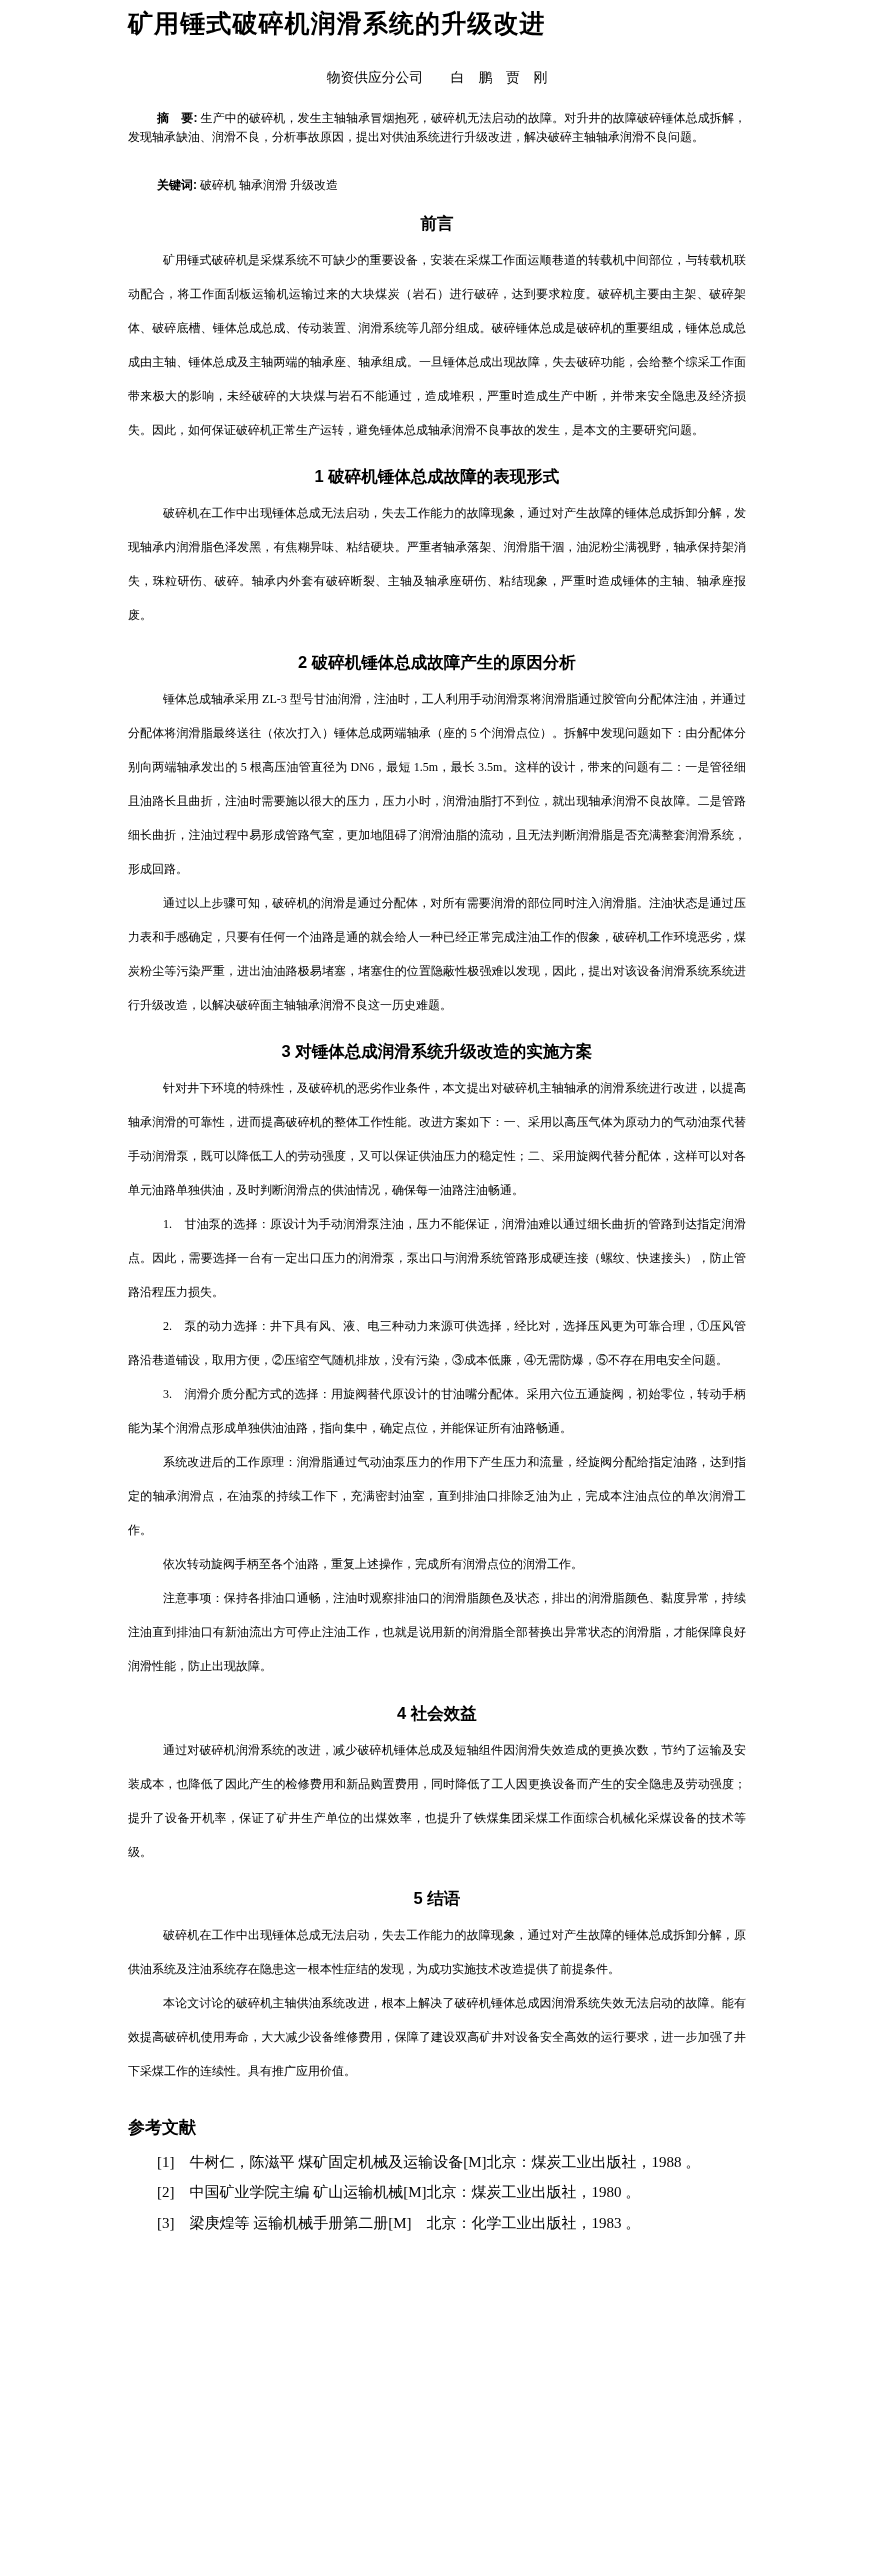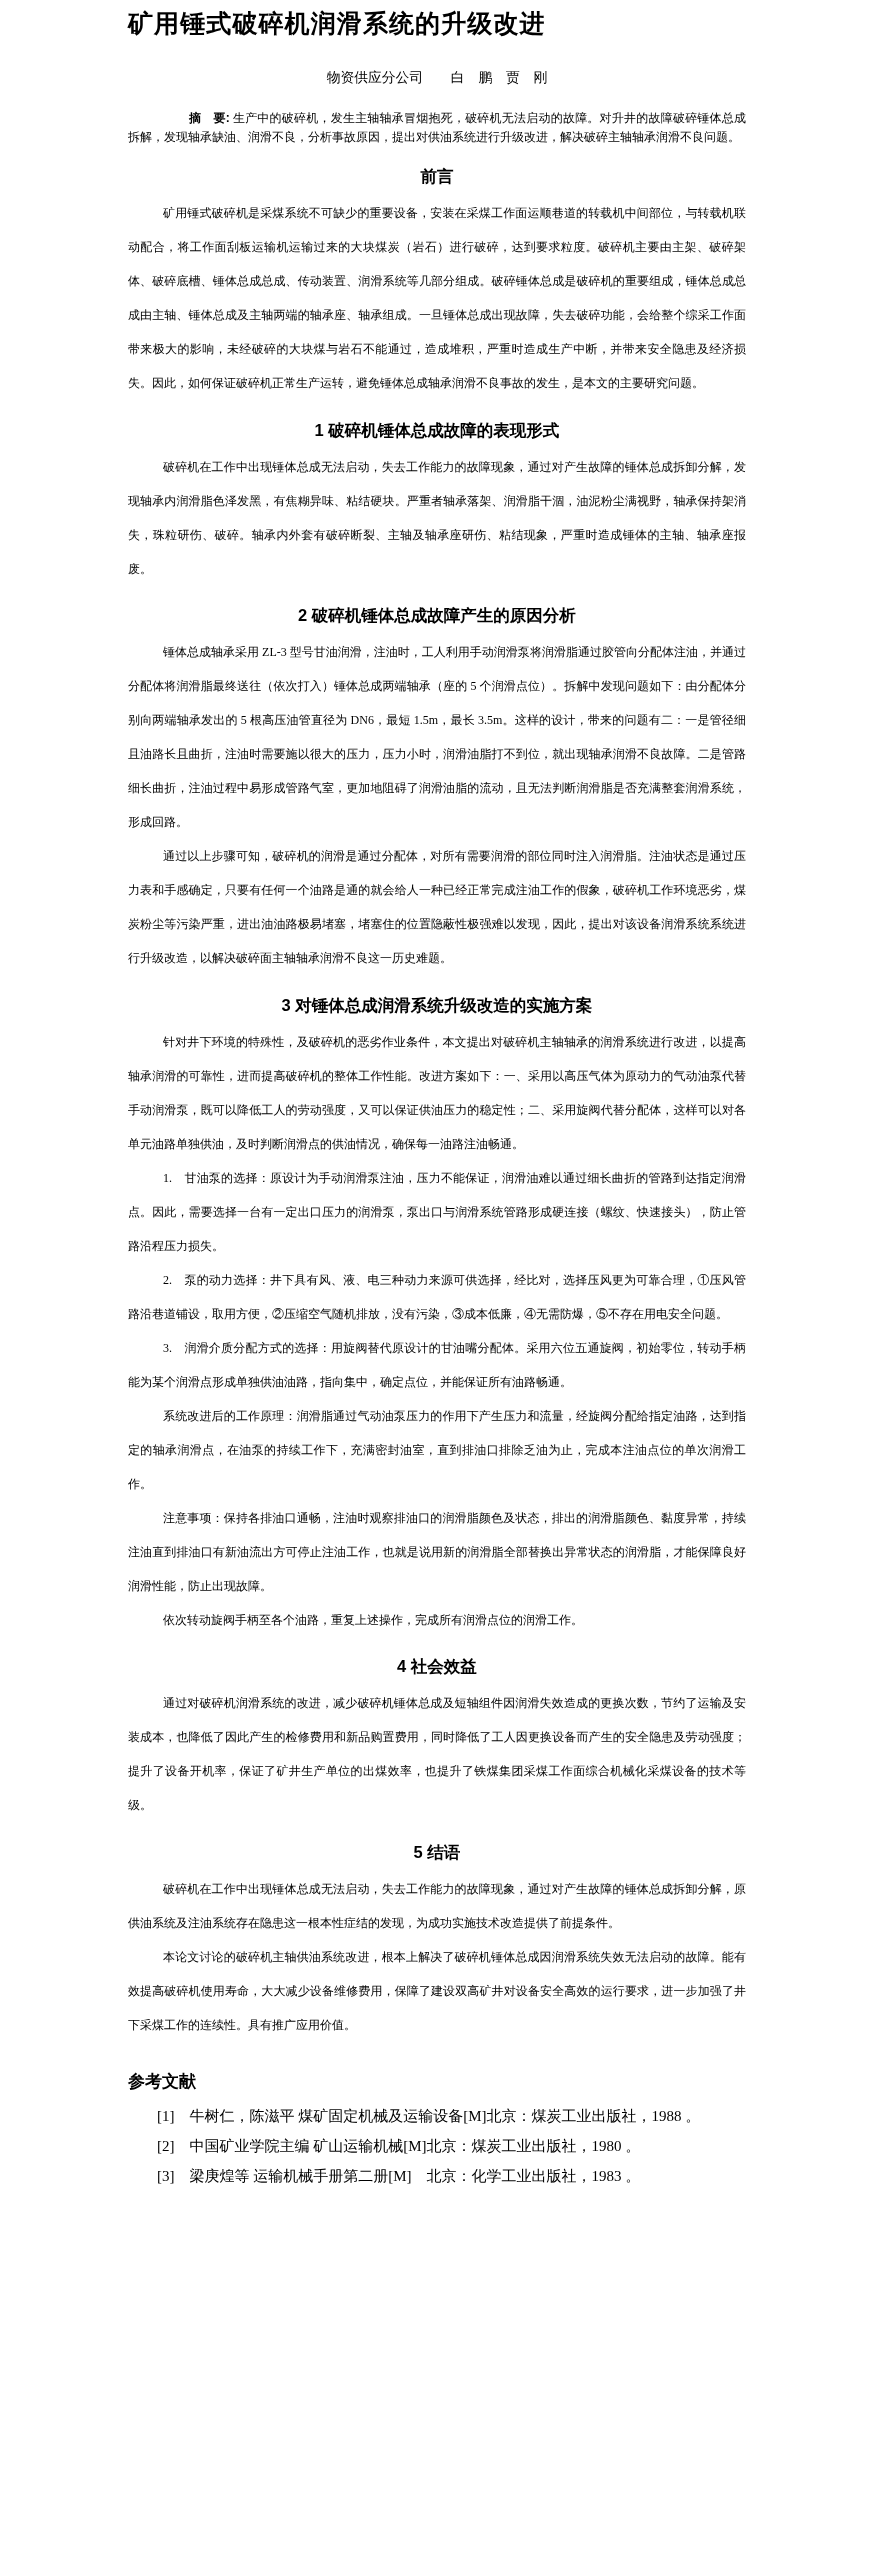--- a/index.html
+++ b/index.html
@@ -36,21 +36,20 @@
   }
   .keywords {
     margin: 30px 0 0 0;
     font-size: 12px;
     line-height: 16.5px;
     text-indent: 29px;
   }
   .label-bold {
     font-weight: bold;
     font-family: "Liberation Sans", "DejaVu Sans", sans-serif;
-    margin-left: 32px;
   }
   .sec-heading {
     margin: 18.7px 0 8.8px 0;
     font-size: 16.5px;
     line-height: 22px;
     font-weight: bold;
     font-family: "Liberation Sans", "DejaVu Sans", sans-serif;
     text-align: center;
   }
   .body-p {
@@ -79,39 +78,41 @@
 
 <div class="page">
 
   <h1 class="doc-title">矿用锤式破碎机润滑系统的升级改进</h1>
 
   <div class="authors">物资供应分公司　　白　鹏　贾　刚</div>
 
   <p class="abstract"><span class="label-bold">摘　要:</span>
     <span>生产中的破碎机，发生主轴轴承冒烟抱死，破碎机无法启动的故障。对升井的故障破碎锤体总成拆解，发现轴承缺油、润滑不良，分析事故原因，提出对供油系统进行升级改进，解决破碎主轴轴承润滑不良问题。</span></p>
 
+  <p class="keywords"><span class="label-bold">关键词:</span>
+    <span>破碎机 轴承润滑 升级改造</span></p>
 
   <h2 class="sec-heading">前言</h2>
   <p class="body-p">矿用锤式破碎机是采煤系统不可缺少的重要设备，安装在采煤工作面运顺巷道的转载机中间部位，与转载机联动配合，将工作面刮板运输机运输过来的大块煤炭（岩石）进行破碎，达到要求粒度。破碎机主要由主架、破碎架体、破碎底槽、锤体总成总成、传动装置、润滑系统等几部分组成。破碎锤体总成是破碎机的重要组成，锤体总成总成由主轴、锤体总成及主轴两端的轴承座、轴承组成。一旦锤体总成出现故障，失去破碎功能，会给整个综采工作面带来极大的影响，未经破碎的大块煤与岩石不能通过，造成堆积，严重时造成生产中断，并带来安全隐患及经济损失。因此，如何保证破碎机正常生产运转，避免锤体总成轴承润滑不良事故的发生，是本文的主要研究问题。</p>
 
   <h2 class="sec-heading">1 破碎机锤体总成故障的表现形式</h2>
   <p class="body-p">破碎机在工作中出现锤体总成无法启动，失去工作能力的故障现象，通过对产生故障的锤体总成拆卸分解，发现轴承内润滑脂色泽发黑，有焦糊异味、粘结硬块。严重者轴承落架、润滑脂干涸，油泥粉尘满视野，轴承保持架消失，珠粒研伤、破碎。轴承内外套有破碎断裂、主轴及轴承座研伤、粘结现象，严重时造成锤体的主轴、轴承座报废。</p>
 
   <h2 class="sec-heading">2 破碎机锤体总成故障产生的原因分析</h2>
   <p class="body-p">锤体总成轴承采用 ZL-3 型号甘油润滑，注油时，工人利用手动润滑泵将润滑脂通过胶管向分配体注油，并通过分配体将润滑脂最终送往（依次打入）锤体总成两端轴承（座的 5 个润滑点位）。拆解中发现问题如下：由分配体分别向两端轴承发出的 5 根高压油管直径为 DN6，最短 1.5m，最长 3.5m。这样的设计，带来的问题有二：一是管径细且油路长且曲折，注油时需要施以很大的压力，压力小时，润滑油脂打不到位，就出现轴承润滑不良故障。二是管路细长曲折，注油过程中易形成管路气室，更加地阻碍了润滑油脂的流动，且无法判断润滑脂是否充满整套润滑系统，形成回路。</p>
   <p class="body-p">通过以上步骤可知，破碎机的润滑是通过分配体，对所有需要润滑的部位同时注入润滑脂。注油状态是通过压力表和手感确定，只要有任何一个油路是通的就会给人一种已经正常完成注油工作的假象，破碎机工作环境恶劣，煤炭粉尘等污染严重，进出油油路极易堵塞，堵塞住的位置隐蔽性极强难以发现，因此，提出对该设备润滑系统系统进行升级改造，以解决破碎面主轴轴承润滑不良这一历史难题。</p>
 
   <h2 class="sec-heading">3 对锤体总成润滑系统升级改造的实施方案</h2>
   <p class="body-p">针对井下环境的特殊性，及破碎机的恶劣作业条件，本文提出对破碎机主轴轴承的润滑系统进行改进，以提高轴承润滑的可靠性，进而提高破碎机的整体工作性能。改进方案如下：一、采用以高压气体为原动力的气动油泵代替手动润滑泵，既可以降低工人的劳动强度，又可以保证供油压力的稳定性；二、采用旋阀代替分配体，这样可以对各单元油路单独供油，及时判断润滑点的供油情况，确保每一油路注油畅通。</p>
   <p class="body-p">1.　甘油泵的选择：原设计为手动润滑泵注油，压力不能保证，润滑油难以通过细长曲折的管路到达指定润滑点。因此，需要选择一台有一定出口压力的润滑泵，泵出口与润滑系统管路形成硬连接（螺纹、快速接头），防止管路沿程压力损失。</p>
   <p class="body-p">2.　泵的动力选择：井下具有风、液、电三种动力来源可供选择，经比对，选择压风更为可靠合理，①压风管路沿巷道铺设，取用方便，②压缩空气随机排放，没有污染，③成本低廉，④无需防爆，⑤不存在用电安全问题。</p>
   <p class="body-p">3.　润滑介质分配方式的选择：用旋阀替代原设计的甘油嘴分配体。采用六位五通旋阀，初始零位，转动手柄能为某个润滑点形成单独供油油路，指向集中，确定点位，并能保证所有油路畅通。</p>
   <p class="body-p">系统改进后的工作原理：润滑脂通过气动油泵压力的作用下产生压力和流量，经旋阀分配给指定油路，达到指定的轴承润滑点，在油泵的持续工作下，充满密封油室，直到排油口排除乏油为止，完成本注油点位的单次润滑工作。</p>
+  <p class="body-p">依次转动旋阀手柄至各个油路，重复上述操作，完成所有润滑点位的润滑工作。</p>
   <p class="body-p">注意事项：保持各排油口通畅，注油时观察排油口的润滑脂颜色及状态，排出的润滑脂颜色、黏度异常，持续注油直到排油口有新油流出方可停止注油工作，也就是说用新的润滑脂全部替换出异常状态的润滑脂，才能保障良好润滑性能，防止出现故障。</p>
-  <p class="body-p">依次转动旋阀手柄至各个油路，重复上述操作，完成所有润滑点位的润滑工作。</p>
 
   <h2 class="sec-heading">4 社会效益</h2>
   <p class="body-p">通过对破碎机润滑系统的改进，减少破碎机锤体总成及短轴组件因润滑失效造成的更换次数，节约了运输及安装成本，也降低了因此产生的检修费用和新品购置费用，同时降低了工人因更换设备而产生的安全隐患及劳动强度；提升了设备开机率，保证了矿井生产单位的出煤效率，也提升了铁煤集团采煤工作面综合机械化采煤设备的技术等级。</p>
 
   <h2 class="sec-heading">5 结语</h2>
   <p class="body-p">破碎机在工作中出现锤体总成无法启动，失去工作能力的故障现象，通过对产生故障的锤体总成拆卸分解，原供油系统及注油系统存在隐患这一根本性症结的发现，为成功实施技术改造提供了前提条件。</p>
   <p class="body-p">本论文讨论的破碎机主轴供油系统改进，根本上解决了破碎机锤体总成因润滑系统失效无法启动的故障。能有效提高破碎机使用寿命，大大减少设备维修费用，保障了建设双高矿井对设备安全高效的运行要求，进一步加强了井下采煤工作的连续性。具有推广应用价值。</p>
 
   <h2 class="refs-heading">参考文献</h2>
   <p class="ref-item">[1]　牛树仁，陈滋平 煤矿固定机械及运输设备[M]北京：煤炭工业出版社，1988 。</p>

